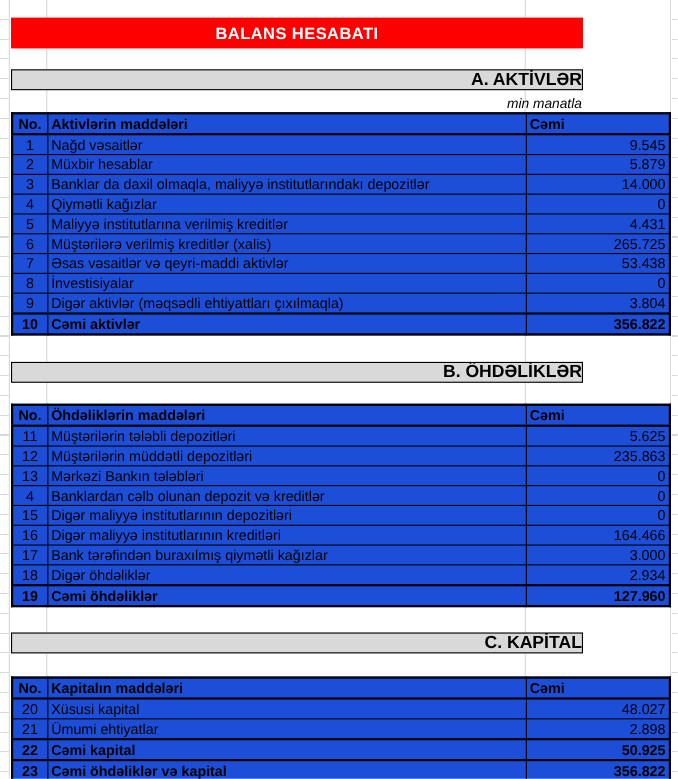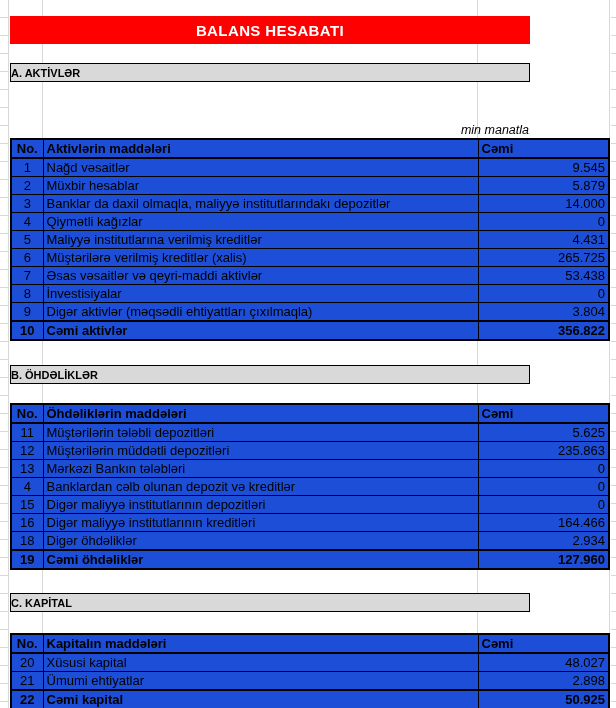--- a/index.html
+++ b/index.html
@@ -32,25 +32,25 @@
   .title-band{
     height:28px;background:var(--title-bg);color:var(--title-text);
     display:flex;align-items:center;justify-content:center;
     font-weight:bold;font-size:15px;letter-spacing:.4px;position:relative;z-index:2;
   }
   .gap{background:transparent;}
   .gap-title{height:19px;}
 
   .section-band{
     height:19px;background:var(--section-bg);border:1px solid var(--border);
-    display:flex;align-items:center;justify-content:flex-start;
-    font-weight:bold;font-size:11px;position:relative;z-index:2;
+    display:flex;align-items:center;justify-content:flex-end;
+    font-weight:bold;font-size:16px;position:relative;z-index:2;
   }
   .unit-note{
-    height:15px;line-height:15px;text-align:right;font-style:italic;font-size:12.5px;padding-right:1px;margin-top:36px;
+    height:15px;line-height:15px;text-align:right;font-style:italic;font-size:12.5px;padding-right:1px;
   }
   .section-0 .gap-after-band{height:5px;}
   .section-0 .gap-after-table{height:24px;}
   .section-1 .gap-after-band{height:19px;}
   .section-1 .gap-after-table{height:23px;}
   .section-2 .gap-after-band{height:21px;}
   .section-2 .gap-after-table{height:0;}
 
   table.balance-table{
     width:600px;border-collapse:collapse;table-layout:fixed;
@@ -203,20 +203,25 @@
               <td class="col-no">15</td>
               <td class="col-item">Digər maliyyə institutlarının depozitləri</td>
               <td class="col-val">0</td>
             </tr>
             <tr>
               <td class="col-no">16</td>
               <td class="col-item">Digər maliyyə institutlarının kreditləri</td>
               <td class="col-val">164.466</td>
             </tr>
             <tr>
+              <td class="col-no">17</td>
+              <td class="col-item">Bank tərəfindən buraxılmış qiymətli kağızlar</td>
+              <td class="col-val">3.000</td>
+            </tr>
+            <tr>
               <td class="col-no">18</td>
               <td class="col-item">Digər öhdəliklər</td>
               <td class="col-val">2.934</td>
             </tr>
             <tr class="total">
               <td class="col-no">19</td>
               <td class="col-item">Cəmi öhdəliklər</td>
               <td class="col-val">127.960</td>
             </tr>
           </tbody>

